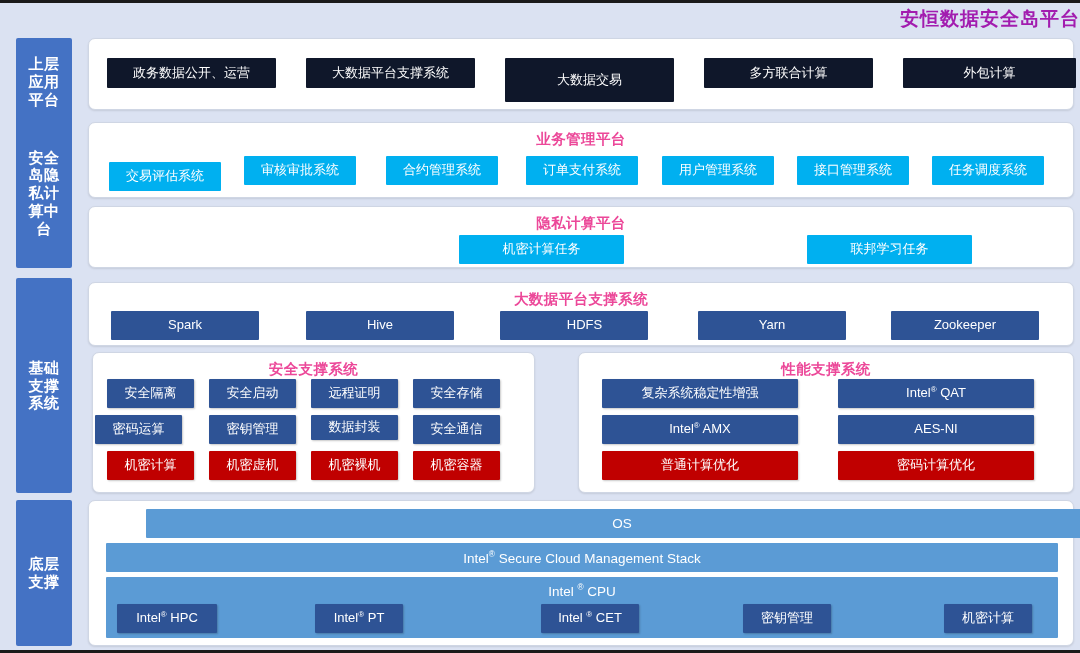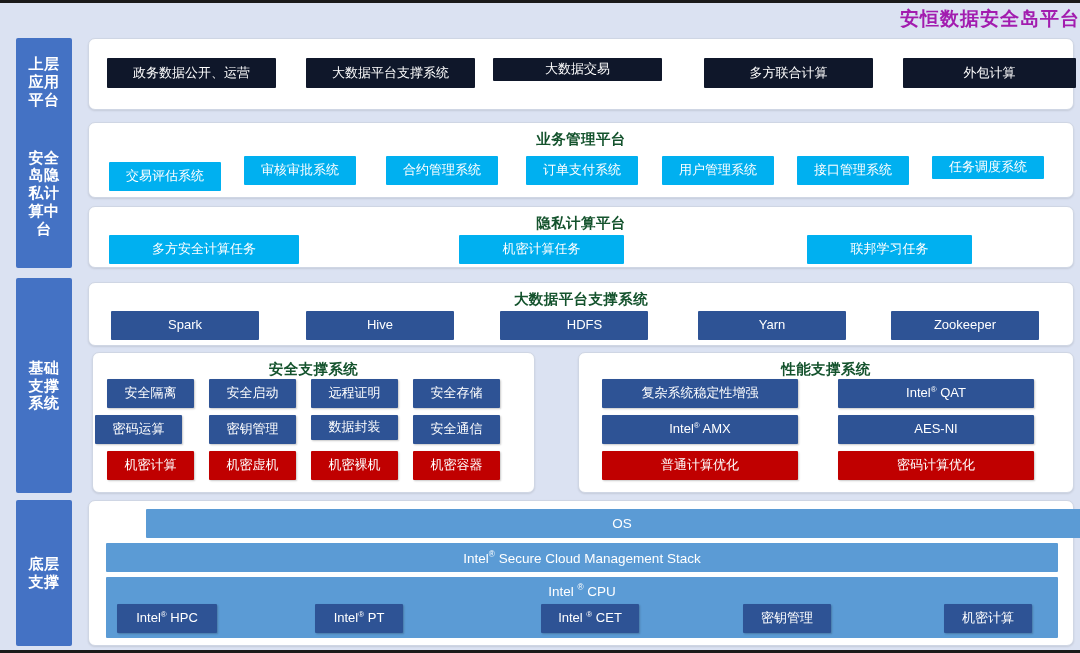--- a/index.html
+++ b/index.html
@@ -23,21 +23,21 @@
   
   .rail { position: absolute; left: 16px; width: 56px; background:#4472c4;
           border-radius: 2px; color:#fff; display:flex; align-items:center;
           justify-content:center; text-align:center; font-size:15px;
           font-weight:bold; line-height:1.18; letter-spacing:0.5px; }
 
   
   .panel { position:absolute; background:#ffffff; border:1px solid #cfd6e4;
            border-radius: 7px; box-shadow: 0 1px 2px rgba(0,0,0,0.10); }
   .panel-title { text-align:center; font-size:14.5px; font-weight:bold;
-                 color:#14532d; padding-top:7px; letter-spacing:0.4px; }
+                 color:#ec4899; padding-top:7px; letter-spacing:0.4px; }
 
   .chip { position:absolute; display:flex; align-items:center;
           justify-content:center; text-align:center; color:#ffffff;
           font-size:13px; line-height:1.1; border-radius:1px; }
   .chip.light  { background:#0f172a; }
   .chip.cyan   { background:#00b0f0; }
   .chip.navy   { background:#2e5395; }
   .chip.red    { background:#c00000; }
   .chip.shadow { box-shadow: 1px 1px 2px rgba(0,0,0,0.22); }
 
@@ -67,39 +67,38 @@
   <div class="rail" style="top:278px;height:215px;">
       <span>基础<br>支撑<br>系统</span>
     </div>
   <div class="rail" style="top:500px;height:146px;">
       <span>底层<br>支撑</span>
     </div>
 
   <div class="panel" style="top:38px;left:88px;width:986px;height:72px;">
     <div class="chip light" style="top:19px;left:18px;width:169px;height:30px;">政务数据公开、运营</div>
     <div class="chip light" style="top:19px;left:217px;width:169px;height:30px;">大数据平台支撑系统</div>
-    <div class="chip light" style="top:19px;left:404px;width:169px;height:23px;">大数据交易</div>
+    <div class="chip light" style="top:19px;left:416px;width:169px;height:44px;">大数据交易</div>
     <div class="chip light" style="top:19px;left:615px;width:169px;height:30px;">多方联合计算</div>
     <div class="chip light" style="top:19px;left:814px;width:173px;height:30px;">外包计算</div>
   </div>
 
   <div class="panel" style="top:122px;left:88px;width:986px;height:76px;">
     <div class="panel-title">业务管理平台</div>
     <div class="chip cyan" style="top:39px;left:20px;width:112px;height:29px;">交易评估系统</div>
     <div class="chip cyan" style="top:33px;left:155px;width:112px;height:29px;">审核审批系统</div>
     <div class="chip cyan" style="top:33px;left:297px;width:112px;height:29px;">合约管理系统</div>
     <div class="chip cyan" style="top:33px;left:437px;width:112px;height:29px;">订单支付系统</div>
     <div class="chip cyan" style="top:33px;left:573px;width:112px;height:29px;">用户管理系统</div>
     <div class="chip cyan" style="top:33px;left:708px;width:112px;height:29px;">接口管理系统</div>
-    <div class="chip cyan" style="top:33px;left:843px;width:112px;height:23px;">任务调度系统</div>
+    <div class="chip cyan" style="top:33px;left:843px;width:112px;height:29px;">任务调度系统</div>
   </div>
 
   <div class="panel" style="top:206px;left:88px;width:986px;height:62px;">
     <div class="panel-title">隐私计算平台</div>
-    <div class="chip cyan" style="top:28px;left:20px;width:190px;height:29px;">多方安全计算任务</div>
     <div class="chip cyan" style="top:28px;left:370px;width:165px;height:29px;">机密计算任务</div>
     <div class="chip cyan" style="top:28px;left:718px;width:165px;height:29px;">联邦学习任务</div>
   </div>
 
   <div class="panel" style="top:282px;left:88px;width:986px;height:64px;">
     <div class="panel-title">大数据平台支撑系统</div>
     <div class="chip navy" style="top:28px;left:22px;width:148px;height:29px;">Spark</div>
     <div class="chip navy" style="top:28px;left:217px;width:148px;height:29px;">Hive</div>
     <div class="chip navy" style="top:28px;left:411px;width:148px;height:29px;padding-left:21px;">HDFS</div>
     <div class="chip navy" style="top:28px;left:609px;width:148px;height:29px;">Yarn</div>

